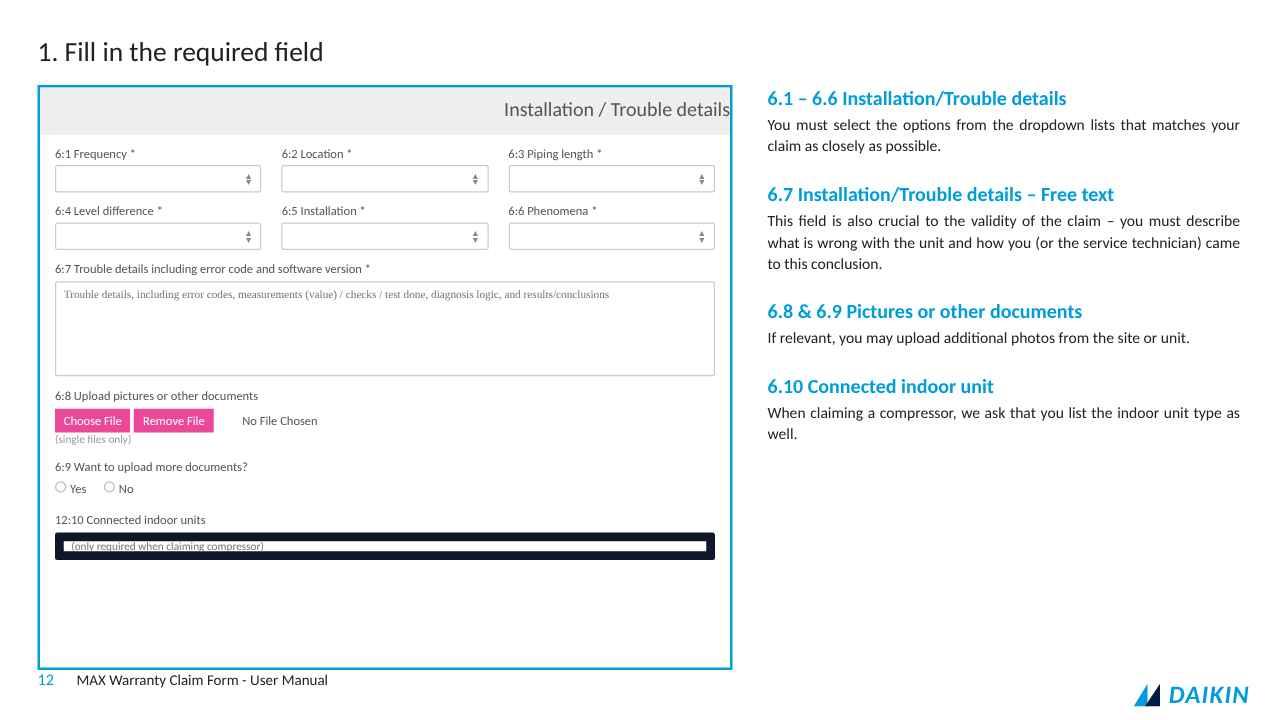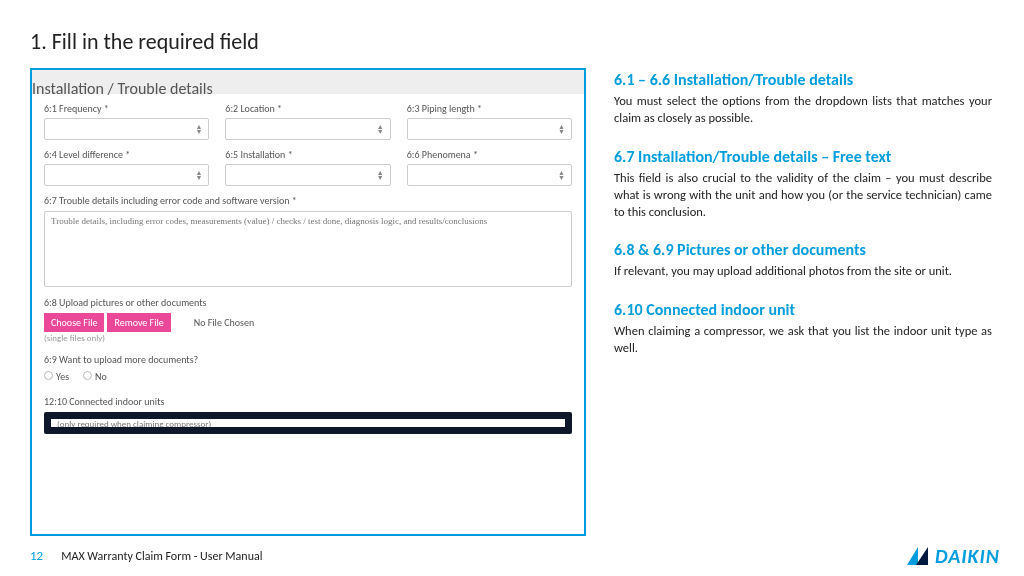--- a/index.html
+++ b/index.html
@@ -1,38 +1,38 @@
 <!DOCTYPE html>
 <html><head>
 <meta charset="utf-8">
 <style>
 *{margin:0;padding:0;box-sizing:border-box;font-family:Calibri,Arial,sans-serif}
 body{width:1024px;height:576px;background:#fff;position:relative;overflow:hidden}
 .page-title{position:absolute;top:28px;left:30px;font-size:22px;color:#222}
 .form-panel{position:absolute;top:68px;left:30px;width:556px;height:468px;border:2px solid #009ddc;background:#fff;overflow:hidden}
-.form-header{background:#eee;height:24px;line-height:38px;text-align:left;font-size:16px;color:#555}
+.form-header{background:#eee;height:38px;line-height:38px;text-align:right;font-size:16px;color:#555}
 .form-body{padding:8px 12px 0 12px;font-size:10px;color:#666}
 .row{display:flex;gap:16px;margin-bottom:8px}
 .col{flex:1;display:flex;flex-direction:column}
 .lbl{font-size:10px;color:#555;margin-bottom:3px}
 .sel{position:relative;height:22px;border:1px solid #ccc;border-radius:2px;background:#fff}
 .sel .updn{position:absolute;right:6px;top:50%;transform:translateY(-50%);display:flex;flex-direction:column;line-height:5px;font-size:7px;color:#888}
 .sect-lbl{font-size:10px;color:#555;margin:6px 0 4px}
 .ta{width:100%;height:76px;border:1px solid #ccc;border-radius:2px;padding:4px 6px;font-size:9px;color:#bbb;resize:none;font-family:Liberation Serif, serif}
 .btn-row{display:flex;align-items:center;gap:3px;margin-top:4px}
 .btn{background:#ec4899;color:#fff;font-size:10px;padding:3px 7px;border:none;cursor:pointer}
 .nofile{font-size:10px;color:#555;margin-left:20px}
 .hint{font-size:9px;color:#999}
 .radio-row{display:flex;gap:14px;margin-top:3px;font-size:10px;color:#555;align-items:center}
 .radio{width:9px;height:9px;border:1px solid #bbb;border-radius:50%;display:inline-block;margin-right:3px}
 .inp{width:100%;height:22px;border:7px solid #0f172a;border-radius:2px;padding:0 6px;font-size:9px;color:#bbb}
 .right-col{position:absolute;top:70px;left:614px;width:378px}
 .h-blue{color:#009ddc;font-weight:bold;font-size:16px;margin-bottom:4px}
 .p-body{font-size:12.5px;color:#222;line-height:1.35;margin-bottom:20px;text-align:justify}
-.footer{position:absolute;bottom:13px;left:30px;display:flex;align-items:center;gap:18px}
+.footer{position:absolute;bottom:24px;left:30px;display:flex;align-items:center;gap:18px}
 .pgnum{color:#009ddc;font-size:13px}
 .ftxt{font-size:12px;color:#222}
 .logo{position:absolute;bottom:8px;right:24px;display:flex;align-items:center;gap:6px}
 .logo-mark{width:22px;height:18px;position:relative}
 .logo-mark::before{content:"";position:absolute;left:0;top:0;width:0;height:0;border-left:11px solid transparent;border-right:0 solid transparent;border-bottom:18px solid #009ddc}
 .logo-mark::after{content:"";position:absolute;left:9px;top:0;width:0;height:0;border-left:12px solid transparent;border-right:0 solid transparent;border-bottom:18px solid #00193f}
 .logo-text{color:#009ddc;font-weight:bold;font-size:20px;letter-spacing:1px;font-style:italic}
 </style>
 </head>
 <body>

